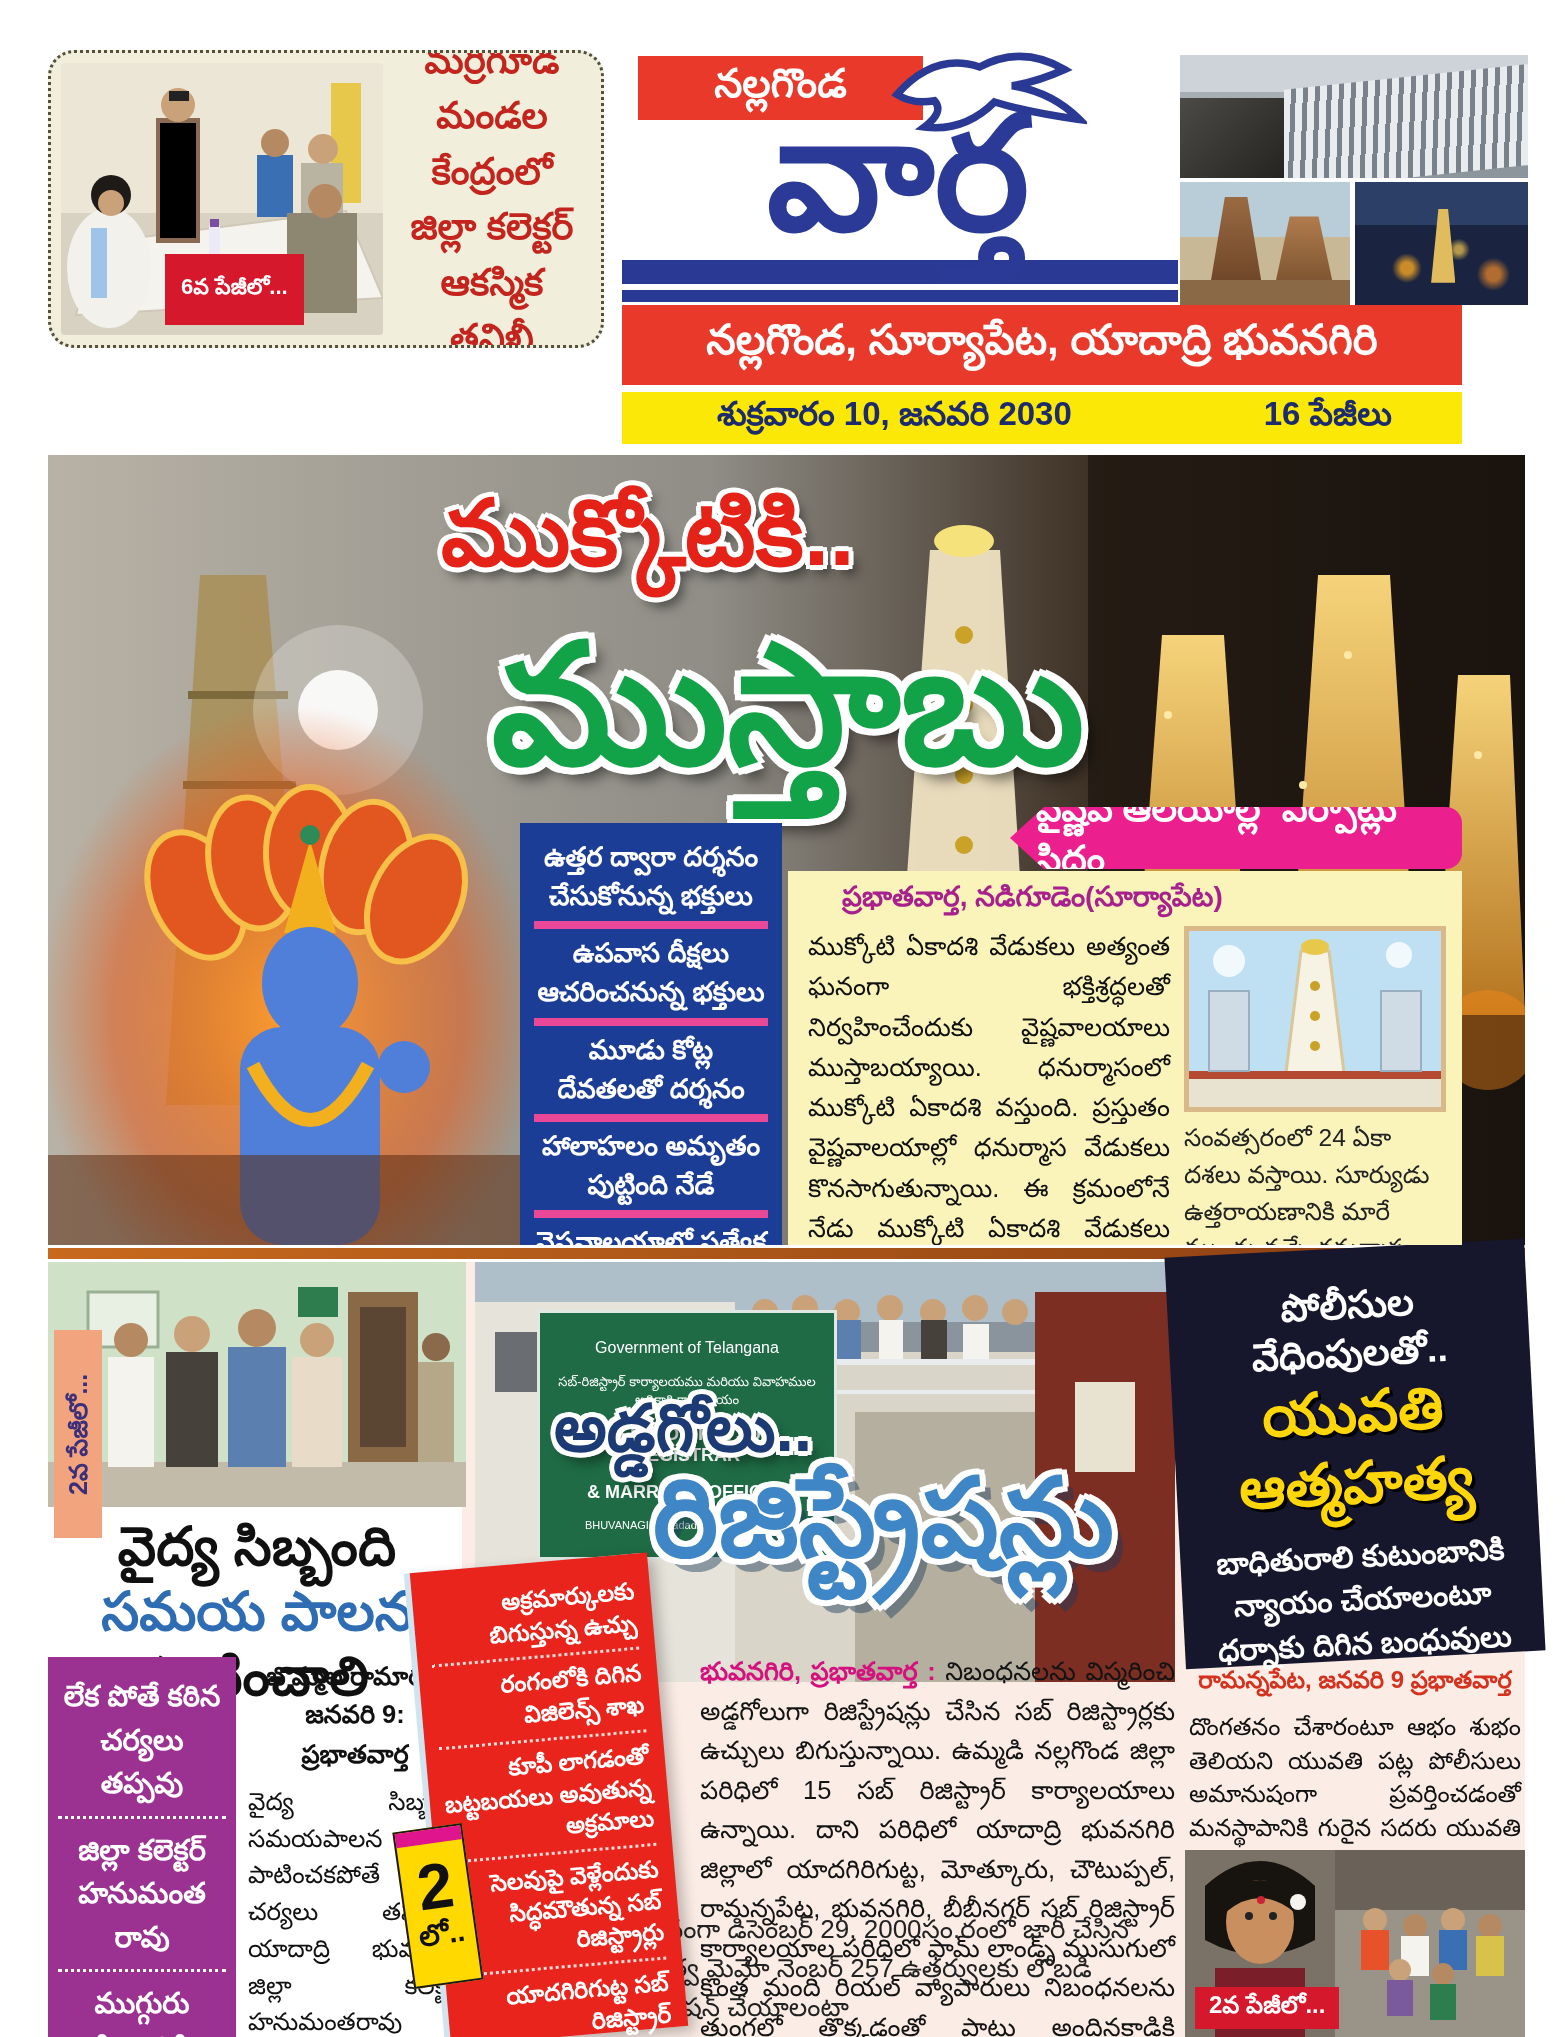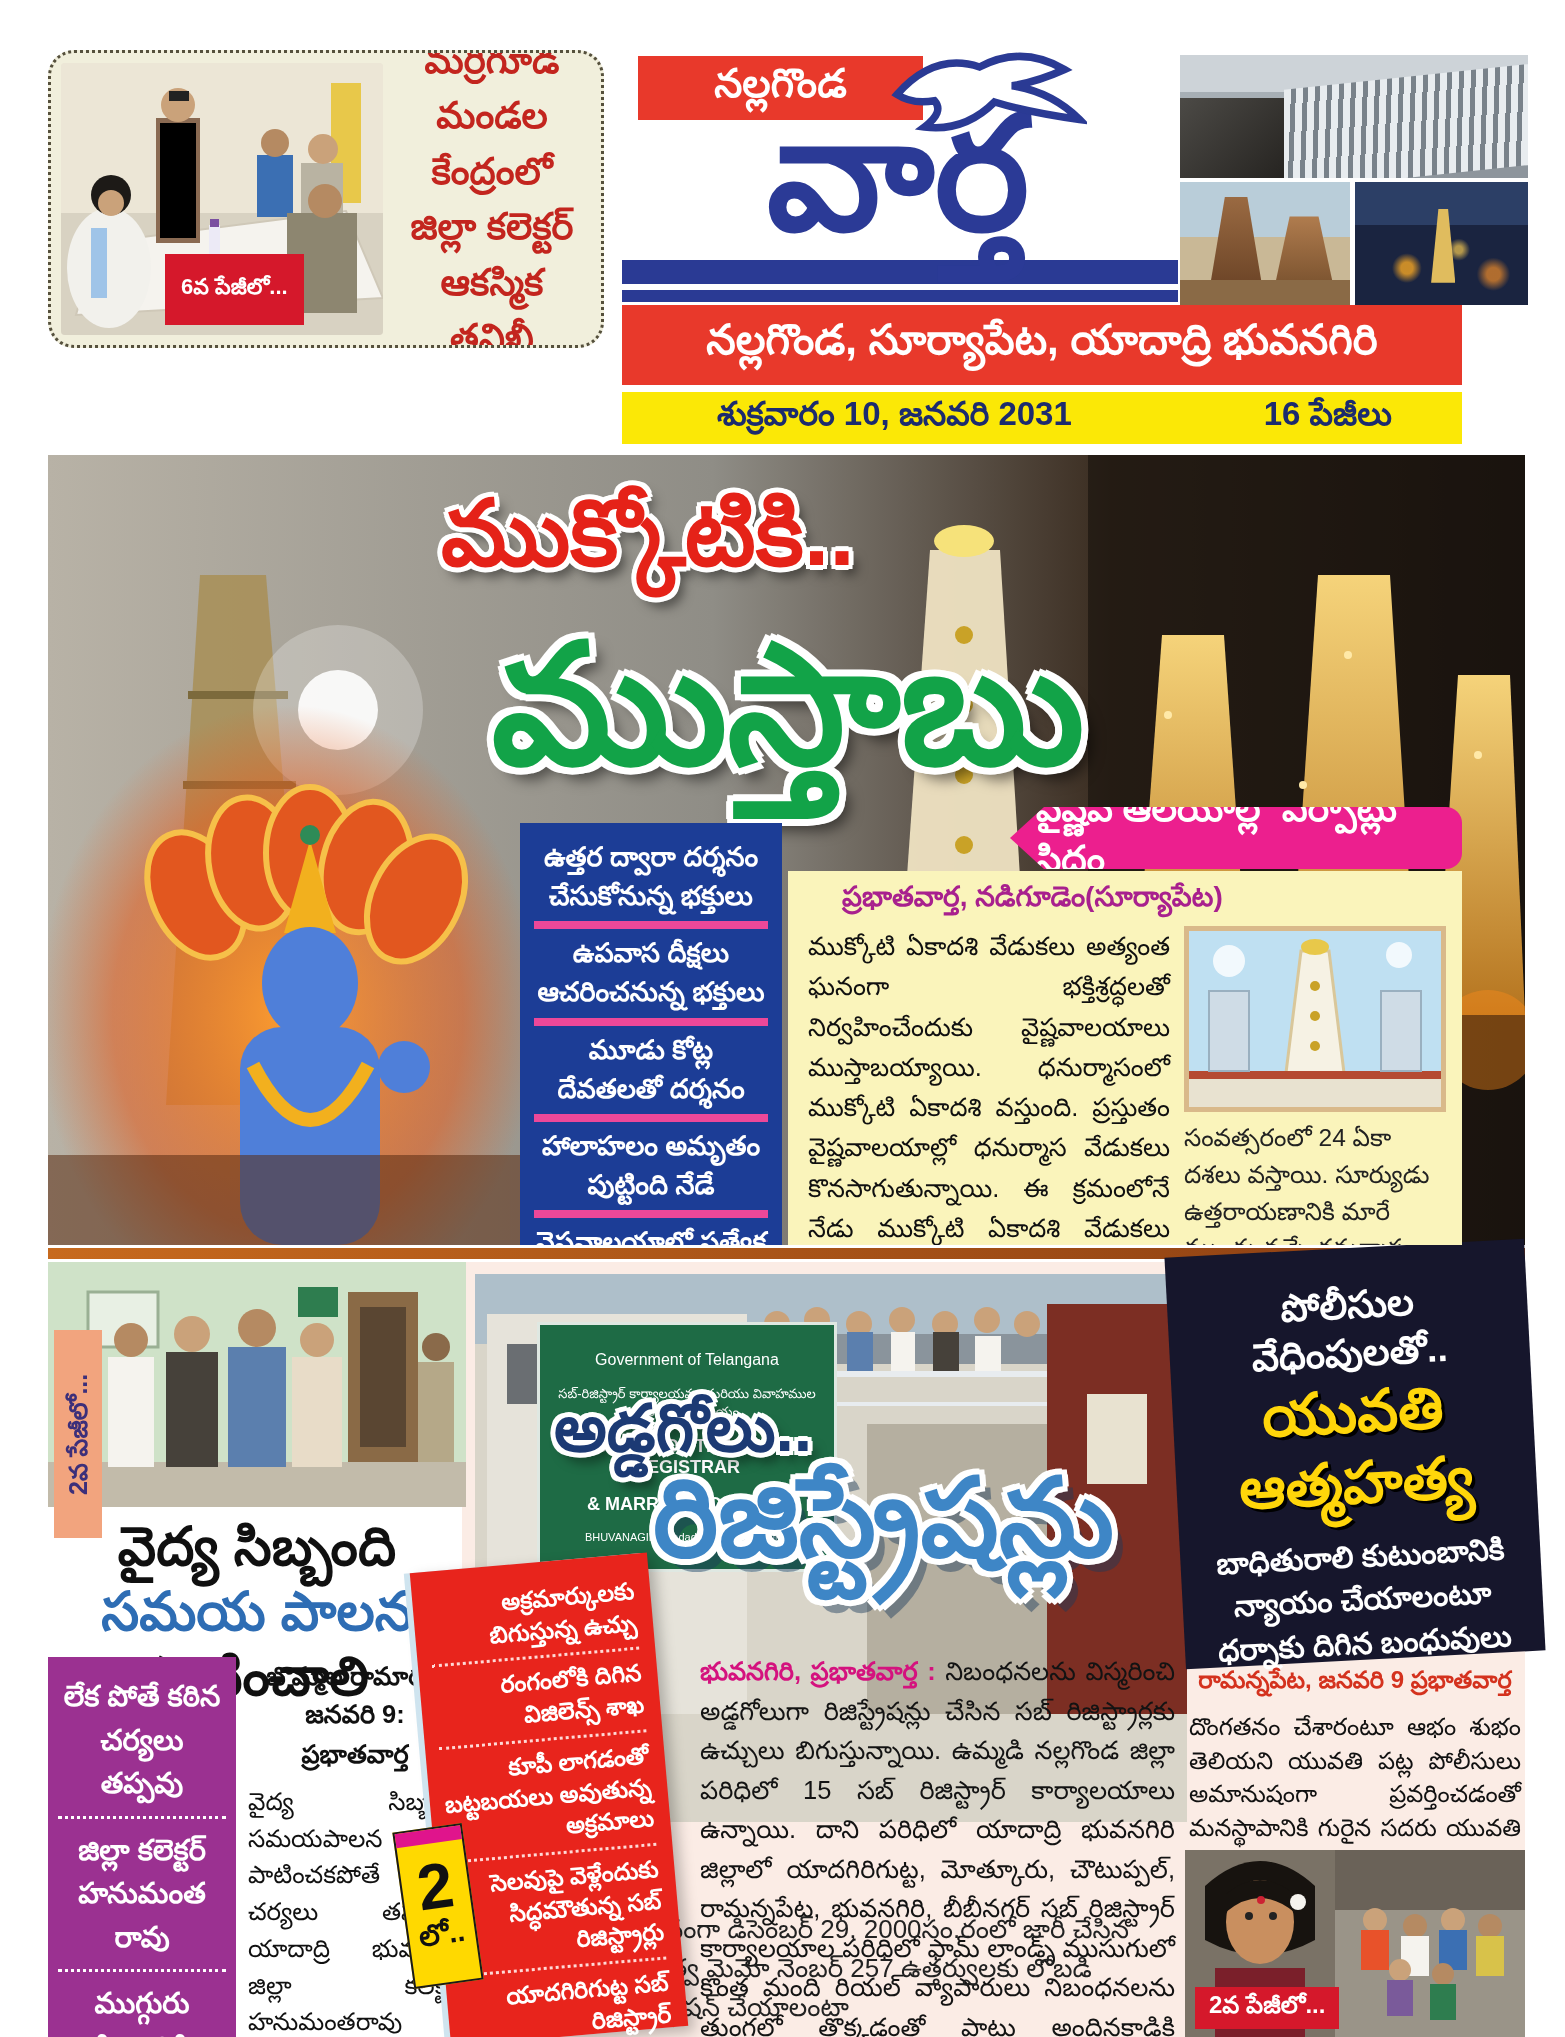--- a/index.html
+++ b/index.html
@@ -103,22 +103,22 @@
       line-height:1.5;text-align:center;padding:18px 10px;box-sizing:border-box;min-height:322px;}
   .pline{padding-bottom:10px;margin-bottom:10px;border-bottom:3px dotted #fff;}
   .pline.last{margin-bottom:0;}
   .lbody{flex:1;padding-right:4px;font-size:24.5px;line-height:1.5;color:#111;}
   .ldate{font-weight:bold;font-size:25.5px;text-align:center;}
   .lby{font-weight:bold;font-size:25.5px;text-align:center;margin:4px 0 8px;font-family:Liberation Mono, monospace;}
   .lbody p{margin:0;text-align:justify;}
 
   
   .col-mid{position:absolute;left:427px;top:0;width:700px;height:775px;}
-  .mphoto{position:absolute;left:0;top:12px;width:100%;height:548px;overflow:hidden;
-      background:linear-gradient(180deg,#aebfca 0 70px,#d9d5c9 70px);padding-left:12px;}
+  .mphoto{position:absolute;left:0;top:0;width:100%;height:420px;overflow:hidden;
+      background:linear-gradient(180deg,#aebfca 0 70px,#d9d5c9 70px);}
   .msign{position:absolute;left:62px;top:48px;width:300px;height:250px;background:#1e6b45;
       border:3px solid #dfe8e2;padding:10px 8px;box-sizing:border-box;color:#fff;text-align:center;
       display:flex;flex-direction:column;justify-content:space-evenly;z-index:2;}
   .msign .s0{font-size:16px;}
   .msign .s1{font-size:13px;line-height:1.35;}
   .msign .s2,.msign .s3{font-size:18px;font-weight:bold;}
   .msign .s4{font-size:11px;font-weight:normal;}
   .mh1{position:absolute;left:79px;top:128px;font-size:66px;font-weight:bold;color:#1c3a74;z-index:4;}
   .mh2{position:absolute;left:178px;top:192px;font-size:110px;font-weight:bold;color:#3e86c6;z-index:4;
       text-shadow:-5px -5px 0 #fff,5px -5px 0 #fff,-5px 5px 0 #fff,5px 5px 0 #fff,
@@ -212,21 +212,21 @@
         <div class="gp2"></div>
         <div class="base"></div>
       </div>
       <div class="ph city">
         <div class="tw"></div>
       </div>
     </div>
 
     <div class="districts">నల్లగొండ, సూర్యాపేట, యాదాద్రి భువనగిరి</div>
     <div class="datebar">
-      <span>శుక్రవారం 10, జనవరి 2031</span>
+      <span>శుక్రవారం 10, జనవరి 2030</span>
       <span>16 పేజీలు</span>
     </div>
   </header>
 
   <section class="hero">
     <svg class="hero-bg" viewBox="0 0 1477 790" preserveAspectRatio="none">
       <defs>
         <linearGradient id="sky" x1="0" y1="0" x2="1" y2="0">
           <stop offset="0" stop-color="#b8b2a6"></stop>
             <stop offset="0.45" stop-color="#8f8d86"></stop>

